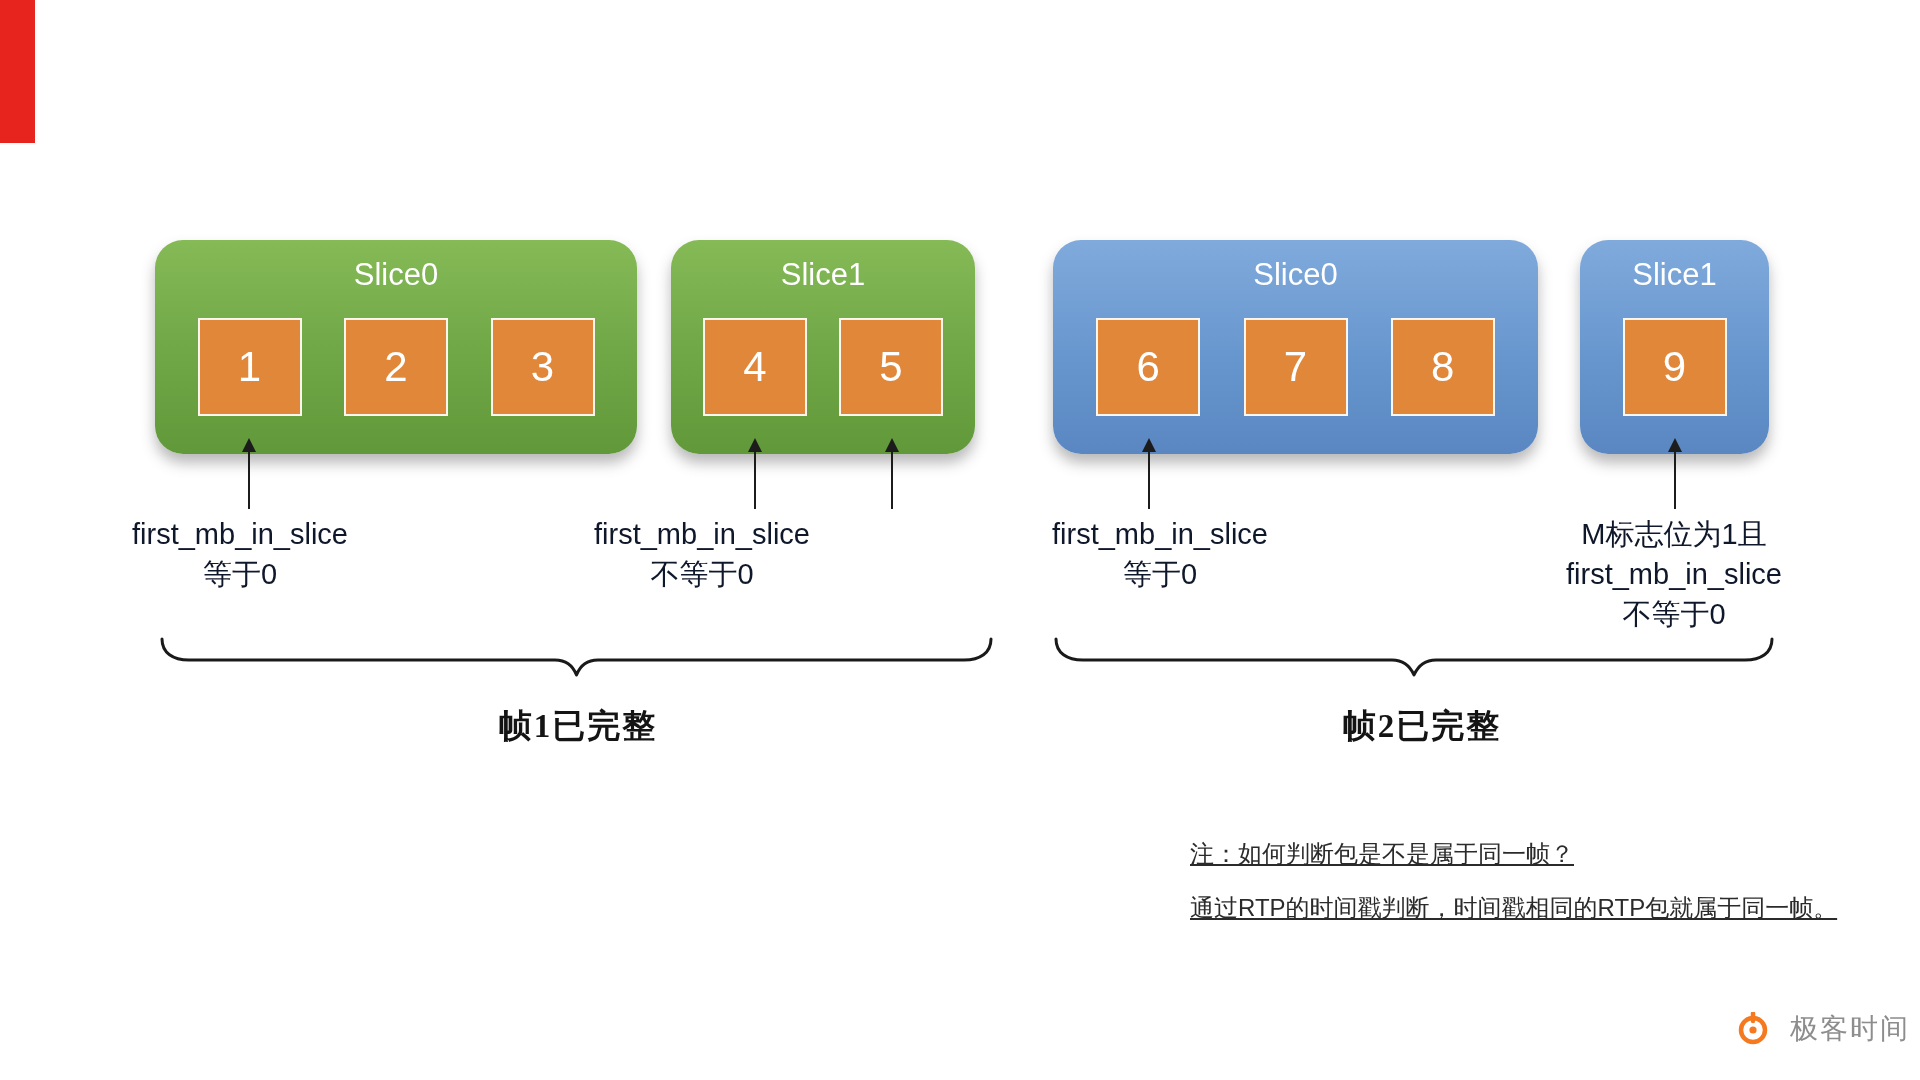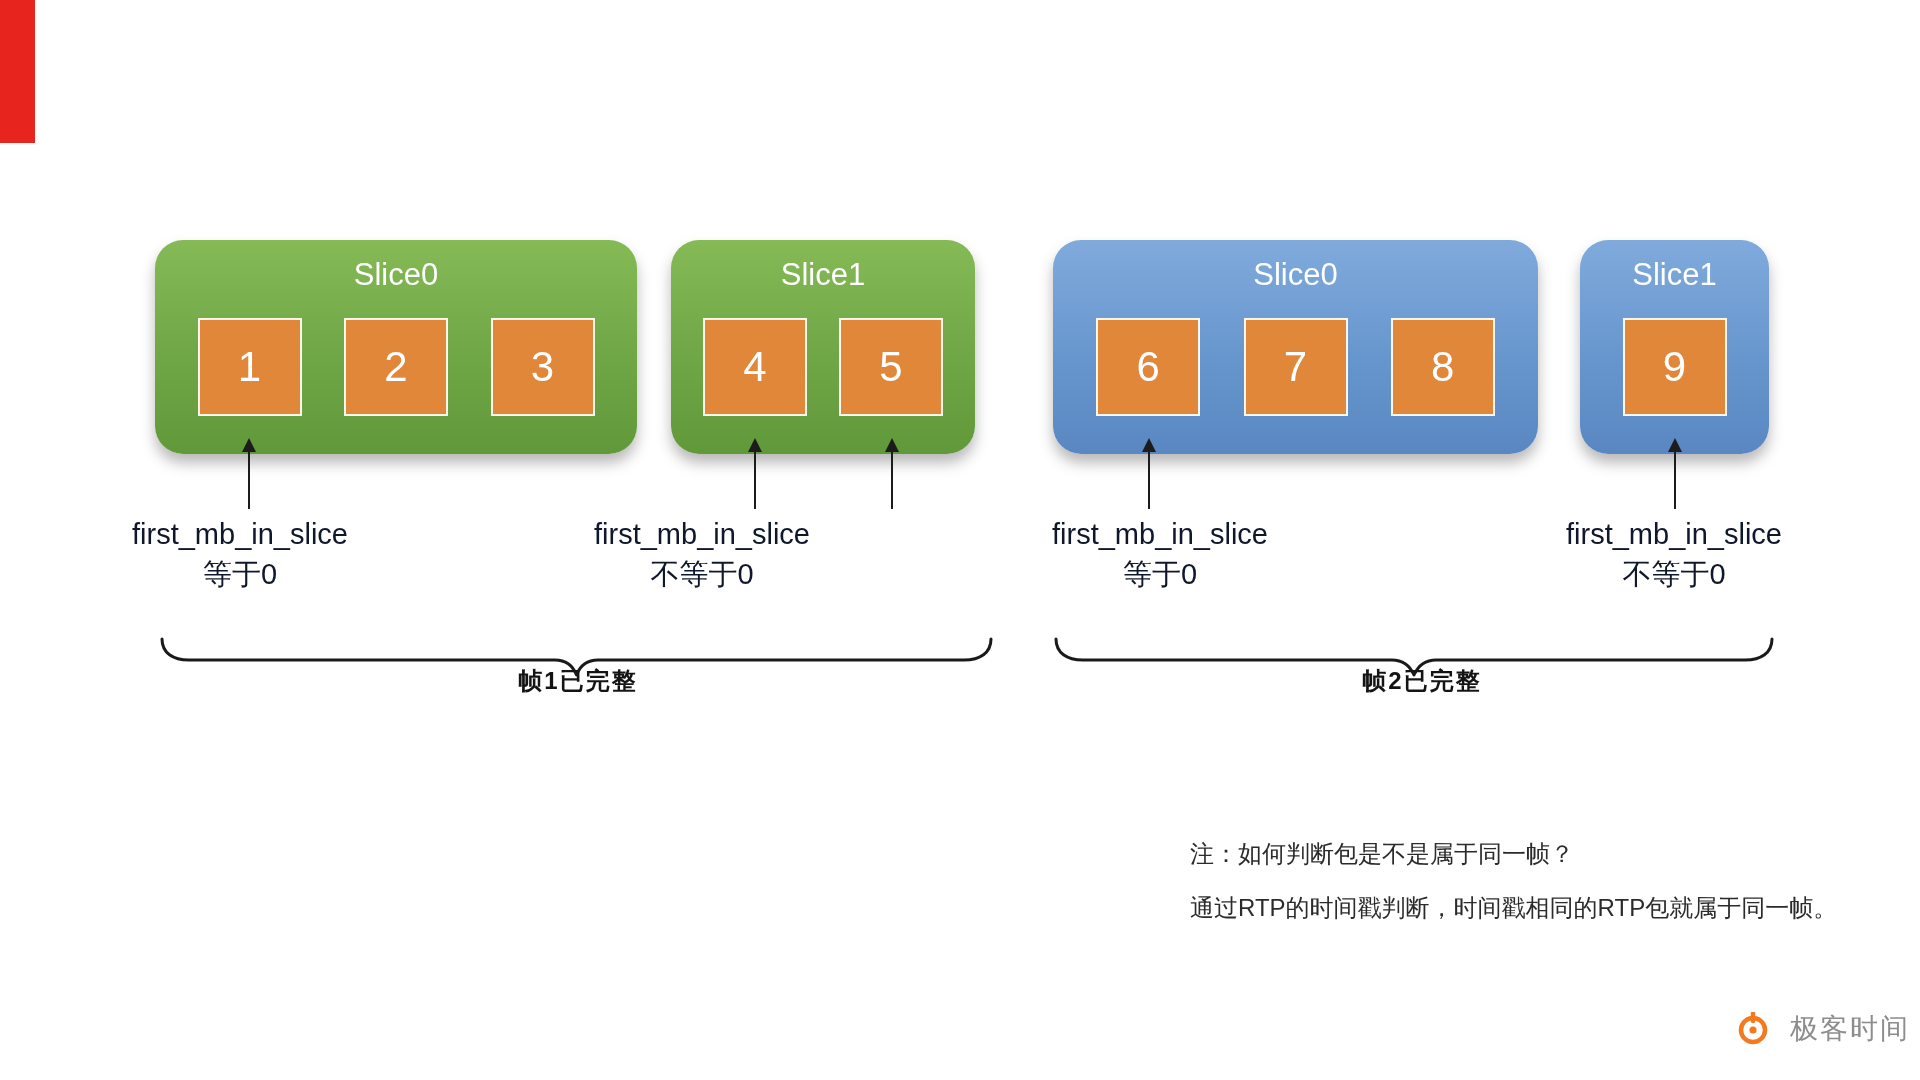--- a/index.html
+++ b/index.html
@@ -92,35 +92,37 @@
     line-height: 40px;
     white-space: nowrap;
   }
   
   .brace {
     position: absolute;
     top: 636px;
   }
   .frame-label {
     position: absolute;
-    top: 665px;
+    top: 704px;
     transform: translateX(-50%);
     color: #141414;
-    font-size: 24px;
+    font-size: 33px;
     font-weight: 700;
     letter-spacing: 2px;
     white-space: nowrap;
+    font-family: Liberation Serif, serif;
   }
   
   .note {
     position: absolute;
     left: 1190px;
     color: #2b2b2b;
     font-size: 24px;
     white-space: nowrap;
+    text-decoration: underline;
   }
   .note-1 { top: 838px; }
   .note-2 { top: 892px; }
   
   .logo {
     position: absolute;
     right: 10px;
     top: 1010px;
     display: flex;
     align-items: center;
@@ -185,20 +187,21 @@
   </div>
   <div class="anno" style="left:702px;">
     <div>first_mb_in_slice</div>
     <div>不等于0</div>
   </div>
   <div class="anno" style="left:1160px;">
     <div>first_mb_in_slice</div>
     <div>等于0</div>
   </div>
   <div class="anno" style="left:1674px;">
+    <div>M标志位为1且</div>
     <div>first_mb_in_slice</div>
     <div>不等于0</div>
   </div>
 
   <svg class="brace" style="left:159px;" width="835" height="42" viewBox="0 0 835 42">
     <path d="M3,3 C3,17 14,24 30,24 L396,24 C408,24 414,30 417.5,39 C421,30 427,24 439,24 L805,24 C821,24 832,17 832,3" fill="none" stroke="#1a1a1a" stroke-width="3" stroke-linecap="round" stroke-linejoin="round"></path>
   </svg>
   <svg class="brace" style="left:1053px;" width="722" height="42" viewBox="0 0 722 42">
     <path d="M3,3 C3,17 14,24 30,24 L339,24 C351,24 357,30 361,39 C365,30 371,24 383,24 L692,24 C708,24 719,17 719,3" fill="none" stroke="#1a1a1a" stroke-width="3" stroke-linecap="round" stroke-linejoin="round"></path>
   </svg>

